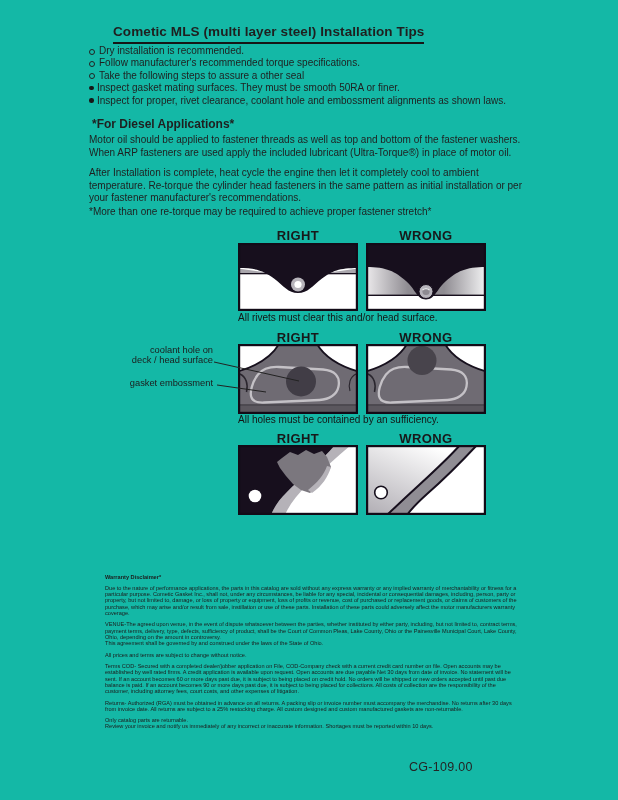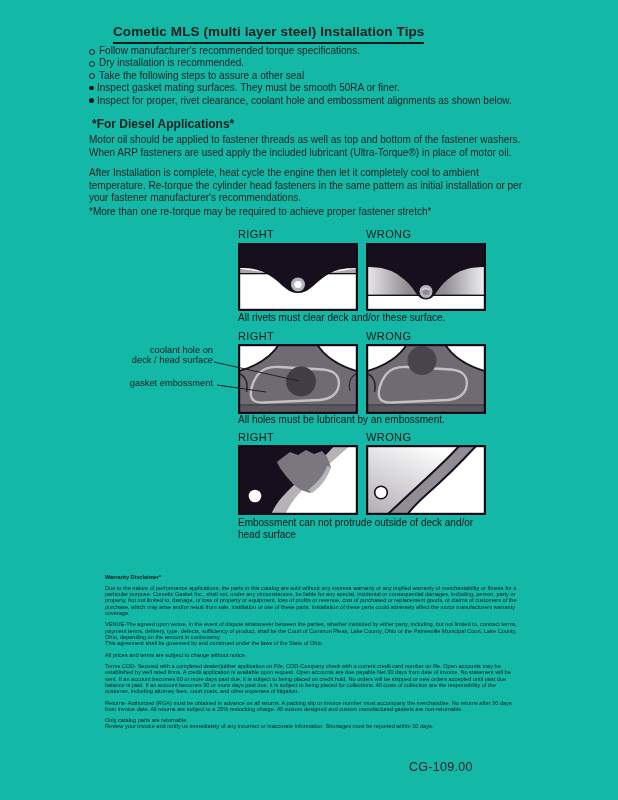--- a/index.html
+++ b/index.html
@@ -12,21 +12,21 @@
   .bullets{position:absolute;left:89px;top:45px;width:460px;}
   .b{display:flex;font-size:10px;line-height:12.4px;}
   .b .mk1{flex:0 0 auto;width:4px;height:4px;border:1px solid #222;border-radius:50%;margin:3.6px 4px 0 0;}
   .b .mk2{flex:0 0 auto;width:4.5px;height:4.5px;background:#161616;border-radius:50%;margin:3.6px 3.5px 0 0;}
   .b.sub{}
 
   .h-diesel{position:absolute;left:92px;top:117px;font-size:12px;font-weight:700;}
   .body-p{position:absolute;left:89px;width:446px;font-size:10px;line-height:12.6px;}
   .p1{top:134px;} .p2{top:167px;} .pnote{top:206px;}
 
-  .dlabel{position:absolute;width:120px;text-align:left;font-weight:400;font-size:11px;
+  .dlabel{position:absolute;width:120px;text-align:center;font-weight:700;font-size:13px;
           letter-spacing:.4px;color:#18181a;white-space:nowrap;}
   .dbox{position:absolute;width:120px;}
   .dbox svg{display:block;}
   .dcap{position:absolute;left:238px;font-size:10px;line-height:12px;color:#141414;}
   .cap3{width:240px;}
 
   .ann{position:absolute;right:405px;text-align:right;font-size:9.3px;line-height:9.6px;white-space:nowrap;color:#1c1c1c;}
   .ann-coolant{top:346px;} .ann-emboss{top:379px;padding-left:16px;}
   .leaders{position:absolute;left:205px;top:355px;}
 
@@ -40,37 +40,37 @@
 </head>
 <body>
 
 <div class="page">
 
   <div class="title">Cometic MLS (multi layer steel) Installation Tips</div>
 
   <div class="bullets">
     <div class="b">
       <span class="mk1"></span>
-      <span>Follow manufacturer's recommended torque specifications.</span>
+      <span>Dry installation is recommended.</span>
     </div>
     <div class="b">
       <span class="mk1"></span>
-      <span>Dry installation is recommended.</span>
+      <span>Follow manufacturer's recommended torque specifications.</span>
     </div>
     <div class="b">
       <span class="mk1"></span>
       <span>Take the following steps to assure a other seal</span>
     </div>
     <div class="b sub">
       <span class="mk2"></span>
       <span>Inspect gasket mating surfaces.  They must be smooth 50RA or finer.</span>
     </div>
     <div class="b sub">
       <span class="mk2"></span>
-      <span>Inspect for proper, rivet clearance, coolant hole and embossment alignments as shown below.</span>
+      <span>Inspect for proper, rivet clearance, coolant hole and embossment alignments as shown laws.</span>
     </div>
   </div>
 
   <div class="h-diesel">*For Diesel Applications*</div>
   <div class="body-p p1">Motor oil should be applied to fastener threads as well as top and bottom of the fastener washers. When ARP fasteners are used apply the included lubricant (Ultra-Torque®) in place of motor oil.</div>
   <div class="body-p p2">After Installation is complete, heat cycle the engine then let it completely cool to ambient temperature. Re-torque the cylinder head fasteners in the same pattern as initial installation or per your fastener manufacturer's recommendations.</div>
   <div class="body-p pnote">*More than one re-torque may be required to achieve proper fastener stretch*</div>
 
   <div class="dlabel" style="left:238px;top:228px">RIGHT</div>
   <div class="dlabel" style="left:366px;top:228px">WRONG</div>
@@ -100,21 +100,21 @@
       <rect width="120" height="68" fill="#ffffff"></rect>
       <rect x="0" y="24" width="120" height="28.5" fill="url(#gw1)"></rect>
       <rect x="0" y="51.6" width="120" height="1.4" fill="#170f1d"></rect>
       <path d="M0,0 H120 V24 C99,24 91,28.5 80,38 C71,45.5 69,56.5 60,56.5 C51,56.5 49,45.5 40,38 C29,28.5 21,24 0,24 Z" fill="#170f1d"></path>
       <circle cx="60" cy="48.5" r="7" fill="#b7b4bb" stroke="#170f1d" stroke-width="1"></circle>
       <circle cx="60" cy="48.5" r="3.6" fill="#8d8a91"></circle>
       <path d="M56.5,47.2 A4.6,4.6 0 0 1 63.5,47.2" fill="none" stroke="#e8e8ea" stroke-width="1.3"></path>
       <rect x="1.1" y="1.1" width="117.8" height="65.8" fill="none" stroke="#120b17" stroke-width="2.2"></rect>
     </svg>
   </div>
-  <div class="dcap" style="top:312px">All rivets must clear deck and/or these surface.</div>
+  <div class="dcap" style="top:312px">All rivets must clear this and/or head surface.</div>
 
   <div class="dlabel" style="left:238px;top:330px">RIGHT</div>
   <div class="dlabel" style="left:366px;top:330px">WRONG</div>
 
   <div class="ann ann-coolant">
     <div>coolant hole on</div>
     <div>deck / head surface</div>
   </div>
   <div class="ann ann-emboss">gasket embossment</div>
 
@@ -144,21 +144,21 @@
       <circle cx="56" cy="16.5" r="14.5" fill="#48444c"></circle>
       <rect x="1.1" y="1.1" width="117.8" height="67.8" fill="none" stroke="#120b17" stroke-width="2.2"></rect>
     </svg>
   </div>
 
   <svg class="leaders" width="110" height="45">
     <line x1="9" y1="7" x2="94" y2="26" stroke="#222222" stroke-width="1"></line>
     <line x1="12" y1="30" x2="61" y2="37" stroke="#222222" stroke-width="1"></line>
   </svg>
 
-  <div class="dcap" style="top:414px">All holes must be lubricant by an embossment.</div>
+  <div class="dcap" style="top:414px">All holes must be contained by an sufficiency.</div>
 
   <div class="dlabel" style="left:238px;top:431px">RIGHT</div>
   <div class="dlabel" style="left:366px;top:431px">WRONG</div>
 
   <div class="dbox" style="left:238px;top:445px">
     <svg width="120" height="70" viewBox="0 0 120 70">
       <rect width="120" height="70" fill="#ffffff"></rect>
       <path d="M97,0 L113,0 C99,12 83,26 69,40 C59,50 51,60 47,70 L33,70 C36.5,61 42,54 49,47 C62,33.5 84,15.5 97,0 Z" fill="#b5b2b8"></path>
       <path d="M0,0 H97 C84,15.5 62,33.5 49,47 C42,54 36.5,61 33,70 H0 Z" fill="#170f1d"></path>
       <polygon points="44,13 52,7 60,10 68,5 76,9 84,6 89,12 93,22 88,31 81,40 72,48 63,45 55,39 48,31 42,23 39,17" fill="#7b777e"></polygon>
@@ -177,21 +177,20 @@
       </defs>
       <rect width="120" height="70" fill="#ffffff"></rect>
       <path d="M0,0 H94 C79,17 56,37 39,53 C30,61.5 24,67 21,70 H0 Z" fill="url(#gw3)"></path>
       <path d="M94,0 L111,0 C97,15 77,35 61,49 C51,58 45,64.5 41,70 L21,70 C24,67 30,61.5 39,53 C56,37 79,17 94,0 Z" fill="#908d94"></path>
       <path d="M94,0 C79,17 56,37 39,53 C30,61.5 24,67 21,70" fill="none" stroke="#170f1d" stroke-width="2"></path>
       <path d="M111,0 C97,15 77,35 61,49 C51,58 45,64.5 41,70" fill="none" stroke="#170f1d" stroke-width="2"></path>
       <circle cx="15" cy="47.5" r="6.3" fill="#ffffff" stroke="#17101d" stroke-width="1.6"></circle>
       <rect x="1.1" y="1.1" width="117.8" height="67.8" fill="none" stroke="#120b17" stroke-width="2.2"></rect>
     </svg>
   </div>
-  <div class="dcap cap3" style="top:517px">Embossment can not protrude outside of deck and/or head surface</div>
 
   <div class="fine">
     <div class="fh">Warranty Disclaimer*</div>
     <p>Due to the nature of performance applications, the parts in this catalog are sold without any express warranty or any implied warranty of merchantability or fitness for a particular purpose.  Cometic Gasket Inc., shall not, under any circumstances, be liable for any special, incidental or consequential damages, including, person, party or property, but not limited to, damage, or loss of property or equipment, loss of profits or revenue, cost of purchased or replacement goods, or claims of customers of the purchase, which may arise and/or result from sale, instillation or use of these parts.  Installation of these parts could adversely affect the motor manufacturers warranty coverage.</p>
     <p class="tight">VENUE-The agreed upon venue, in the event of dispute whatsoever between the parties, whether instituted by either party, including, but not limited to, contract terms, payment terms, delivery, type, defects, sufficiency of product, shall be the Court of Common Pleas, Lake County, Ohio or the Painesville Municipal Court, Lake County, Ohio, depending on the amount in controversy.</p>
     <p>This agreement shall be governed by and construed under the laws of the State of Ohio.</p>
     <p>All prices and terms are subject to change without notice.</p>
     <p>Terms COD- Secured with a completed dealer/jobber application on File, COD-Company check with a current credit card number on file.  Open accounts may be established by well rated firms.  A credit application is available upon request.  Open accounts are due payable Net 30 days from date of invoice.  No statement will be sent.  If an account becomes 60 or more days past due, it is subject to being placed on credit hold.  No orders will be shipped or new orders accepted until past due balance is paid.  If an account becomes 90 or more days past due, it is subject to being placed for collections.  All costs of collection are the responsibility of the customer, including attorney fees, court costs, and other expenses of litigation.</p>
     <p>Returns- Authorized (RGA) must be obtained in advance on all returns.  A packing slip or invoice number must accompany the merchandise.  No returns after 30 days from invoice date.  All returns are subject to a 25% restocking charge.  All custom designed and custom manufactured gaskets are non-returnable.</p>
     <p class="tight">Only catalog parts are returnable.</p>

